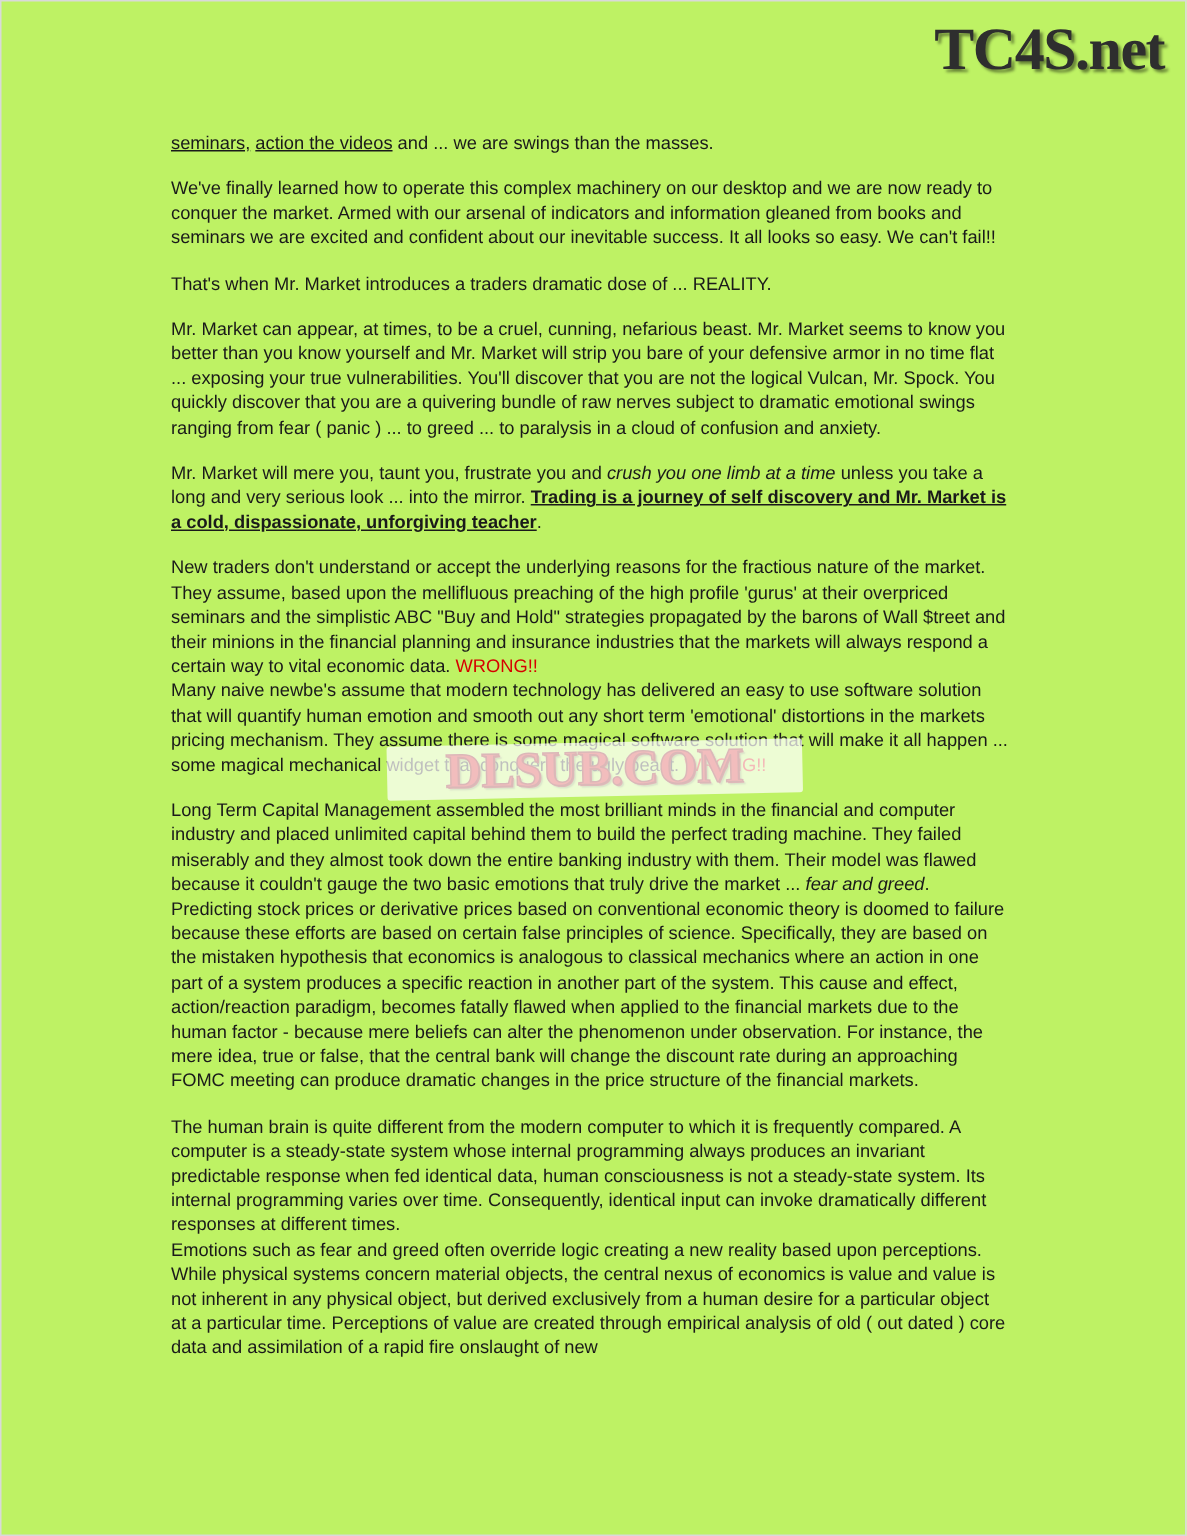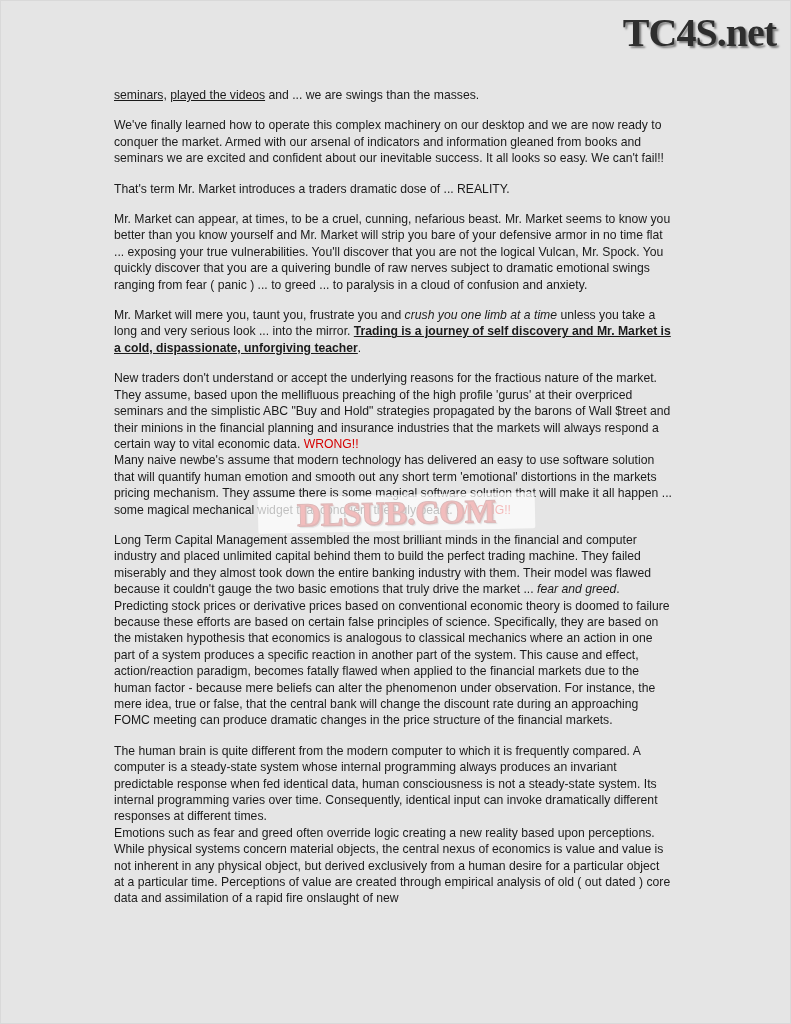--- a/index.html
+++ b/index.html
@@ -12,21 +12,21 @@
     height: 1024px;
     position: relative;
     font-family: "Liberation Sans", sans-serif;
     overflow: hidden;
   }
   .page {
     position: absolute;
     top: 0; left: 0;
     width: 791px;
     height: 1024px;
-    background: #e5e5e5;
+    background: #bef264;
     border: 1px solid #d9d9d9;
     box-sizing: border-box;
   }
   
   .brand {
     position: absolute;
     top: 8px;
     right: 14px;
     font-family: "Liberation Serif", serif;
     font-weight: bold;
@@ -93,29 +93,29 @@
 </head>
 <body>
 
 <div class="page">
 
   <div class="brand">TC4S.net</div>
 
   <div class="doc">
 
     <p>
-      <span class="u">seminars,</span><span> </span><span class="u">played the videos</span><span> and ... we are swings than the masses.</span>
+      <span class="u">seminars,</span><span> </span><span class="u">action the videos</span><span> and ... we are swings than the masses.</span>
     </p>
 
     <p>
       <span>We've finally learned how to operate this complex machinery on our desktop and we are now ready to conquer the market. Armed with our arsenal of indicators and information gleaned from books and seminars we are excited and confident about our inevitable success. It all looks so easy. We can't fail!!</span>
     </p>
 
     <p>
-      <span> That's term </span><b>Mr. Market</b><span> introduces a traders dramatic dose of ... </span><b>REALITY</b><span>.</span>
+      <span> That's when </span><b>Mr. Market</b><span> introduces a traders dramatic dose of ... </span><b>REALITY</b><span>.</span>
     </p>
 
     <p>
       <b>Mr. Market</b><span> can appear, at times, to be a cruel, cunning, nefarious beast. </span><b>Mr. Market</b><span> seems to know you better than you know yourself and </span><b>Mr. Market</b><span> will strip you bare of your defensive armor in no time flat ...  exposing your true vulnerabilities. You'll discover that you are not the logical Vulcan, Mr. Spock. You quickly discover that you are a quivering bundle of raw nerves subject to dramatic emotional swings ranging from fear ( panic ) ...  to greed ... to paralysis in a cloud of confusion and anxiety.</span>
     </p>
 
     <p>
       <b>Mr. Market</b><span> will mere you, taunt you, frustrate you and </span><span class="bi">crush you one limb at a time</span><span> unless you take a long and very serious look ... into the mirror. </span><span class="bu">Trading is a journey of self discovery and Mr. Market is a cold, dispassionate, unforgiving teacher</span><span>.</span>
     </p>
 

